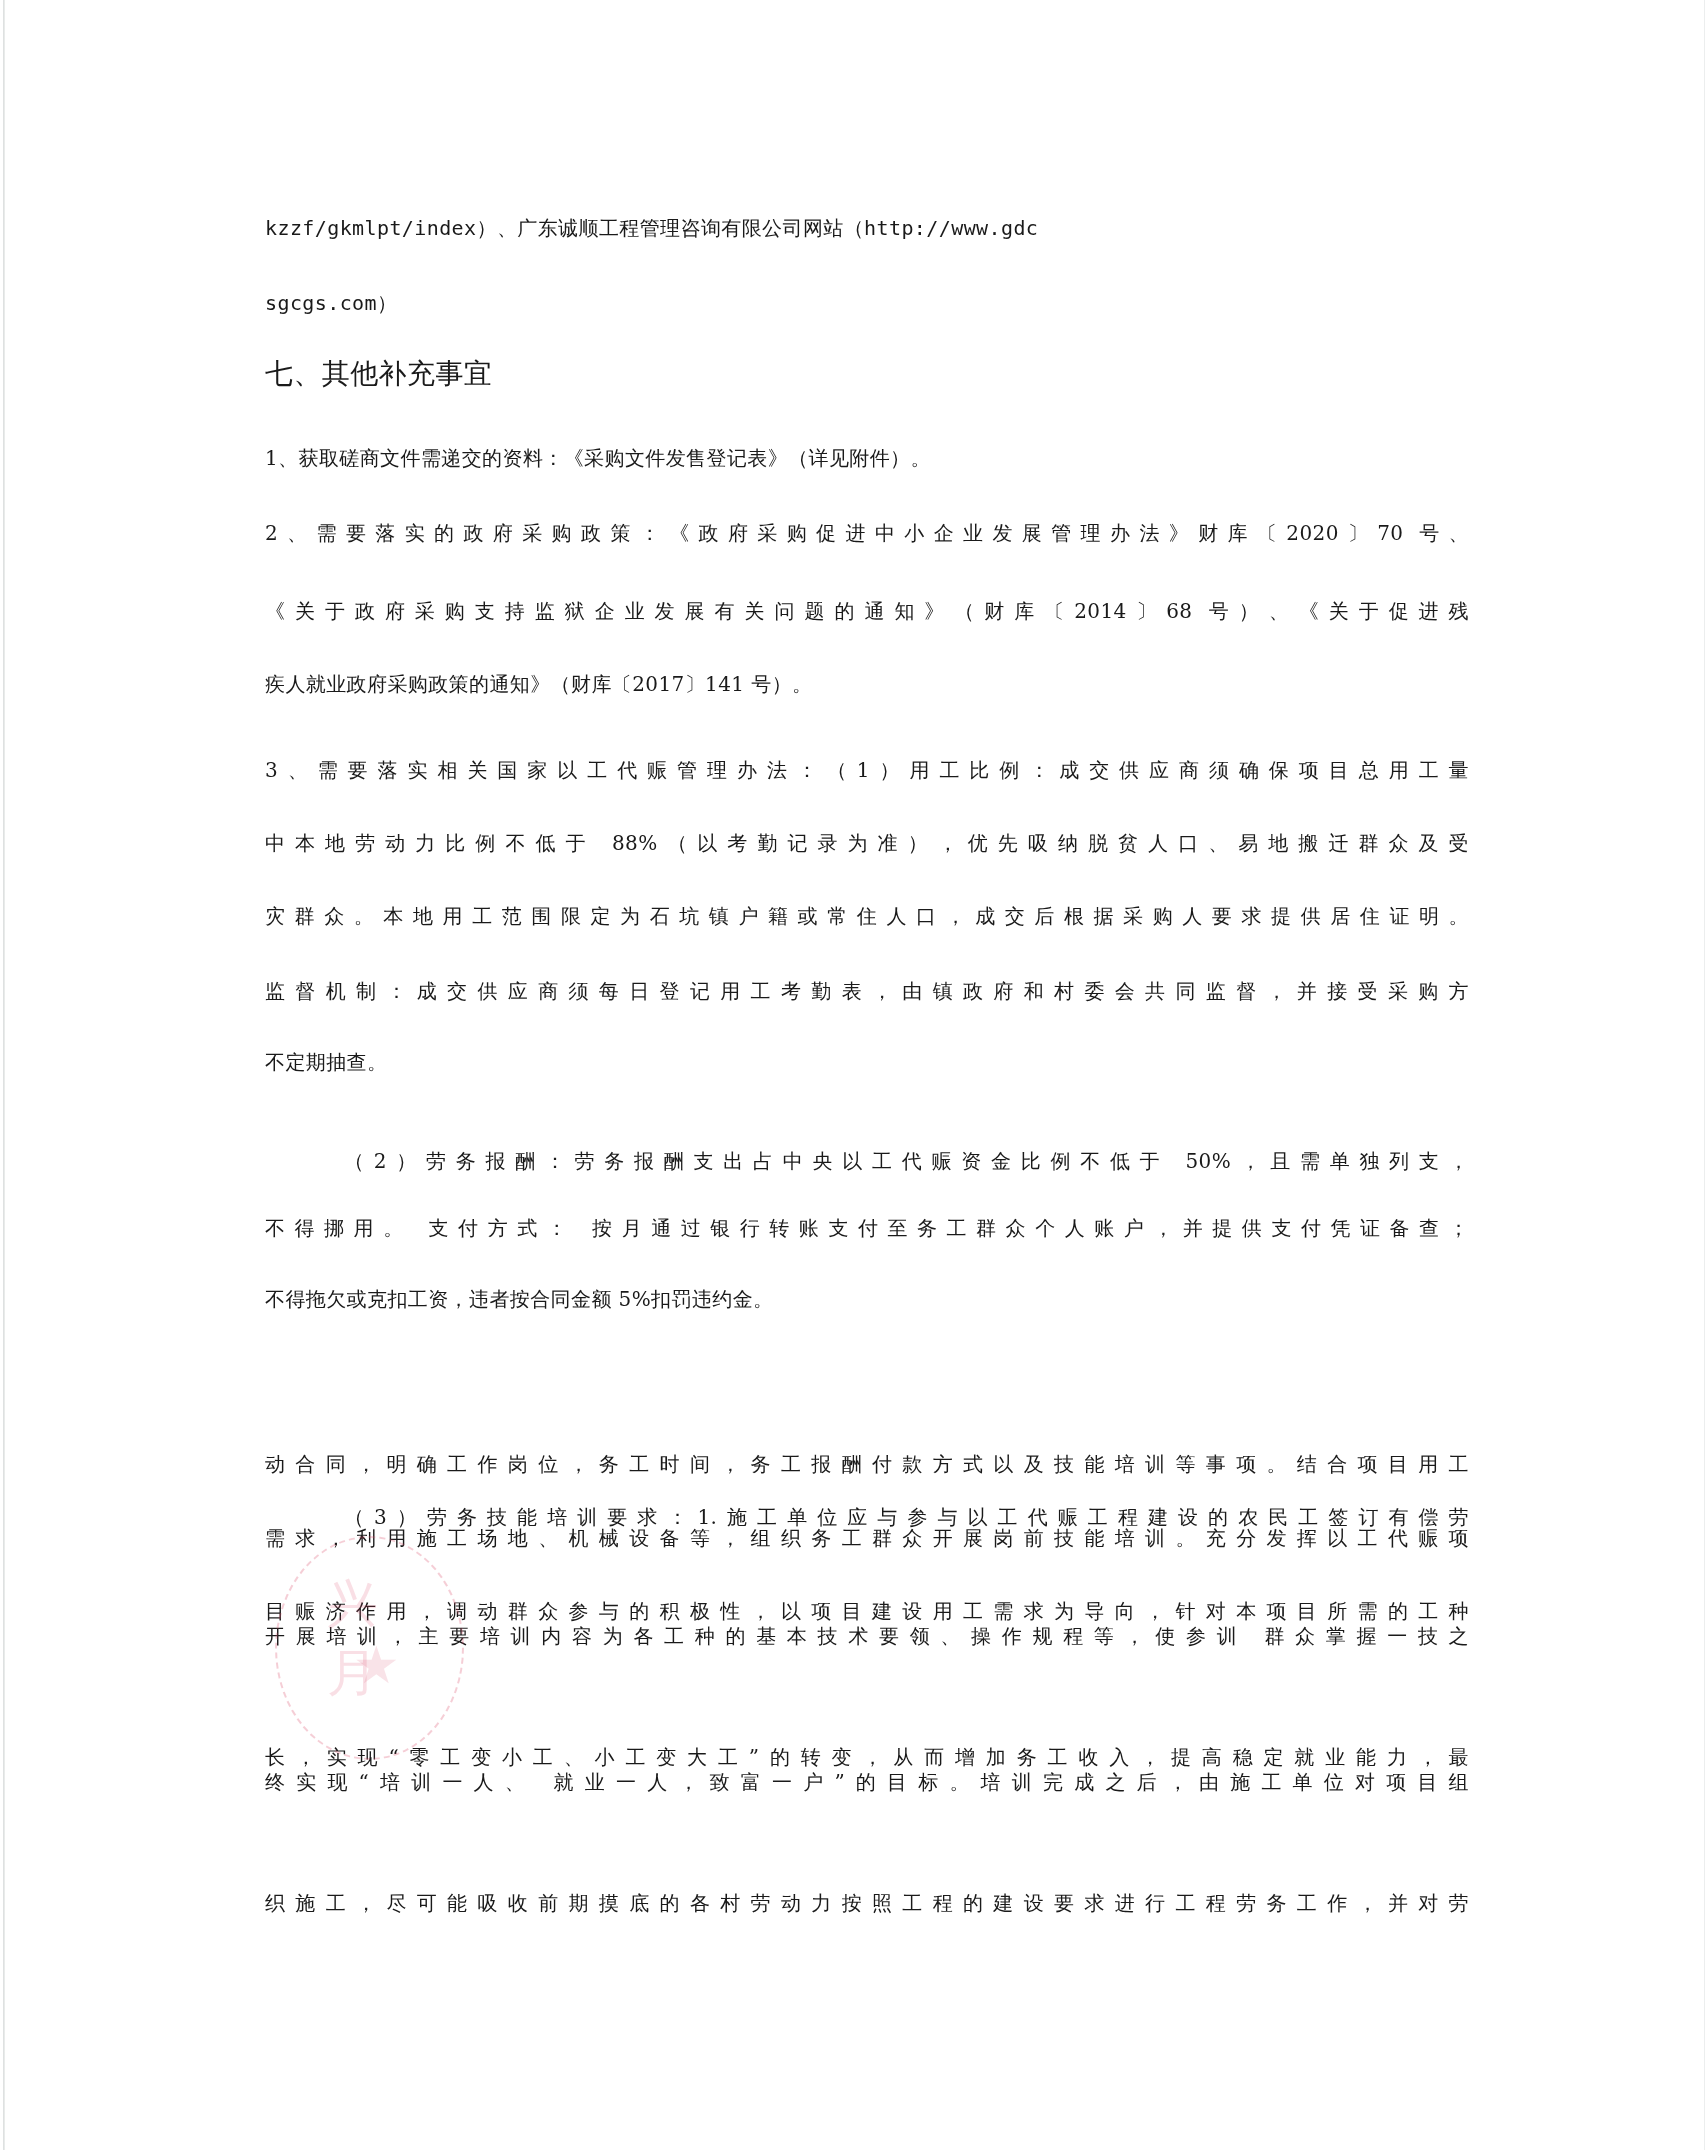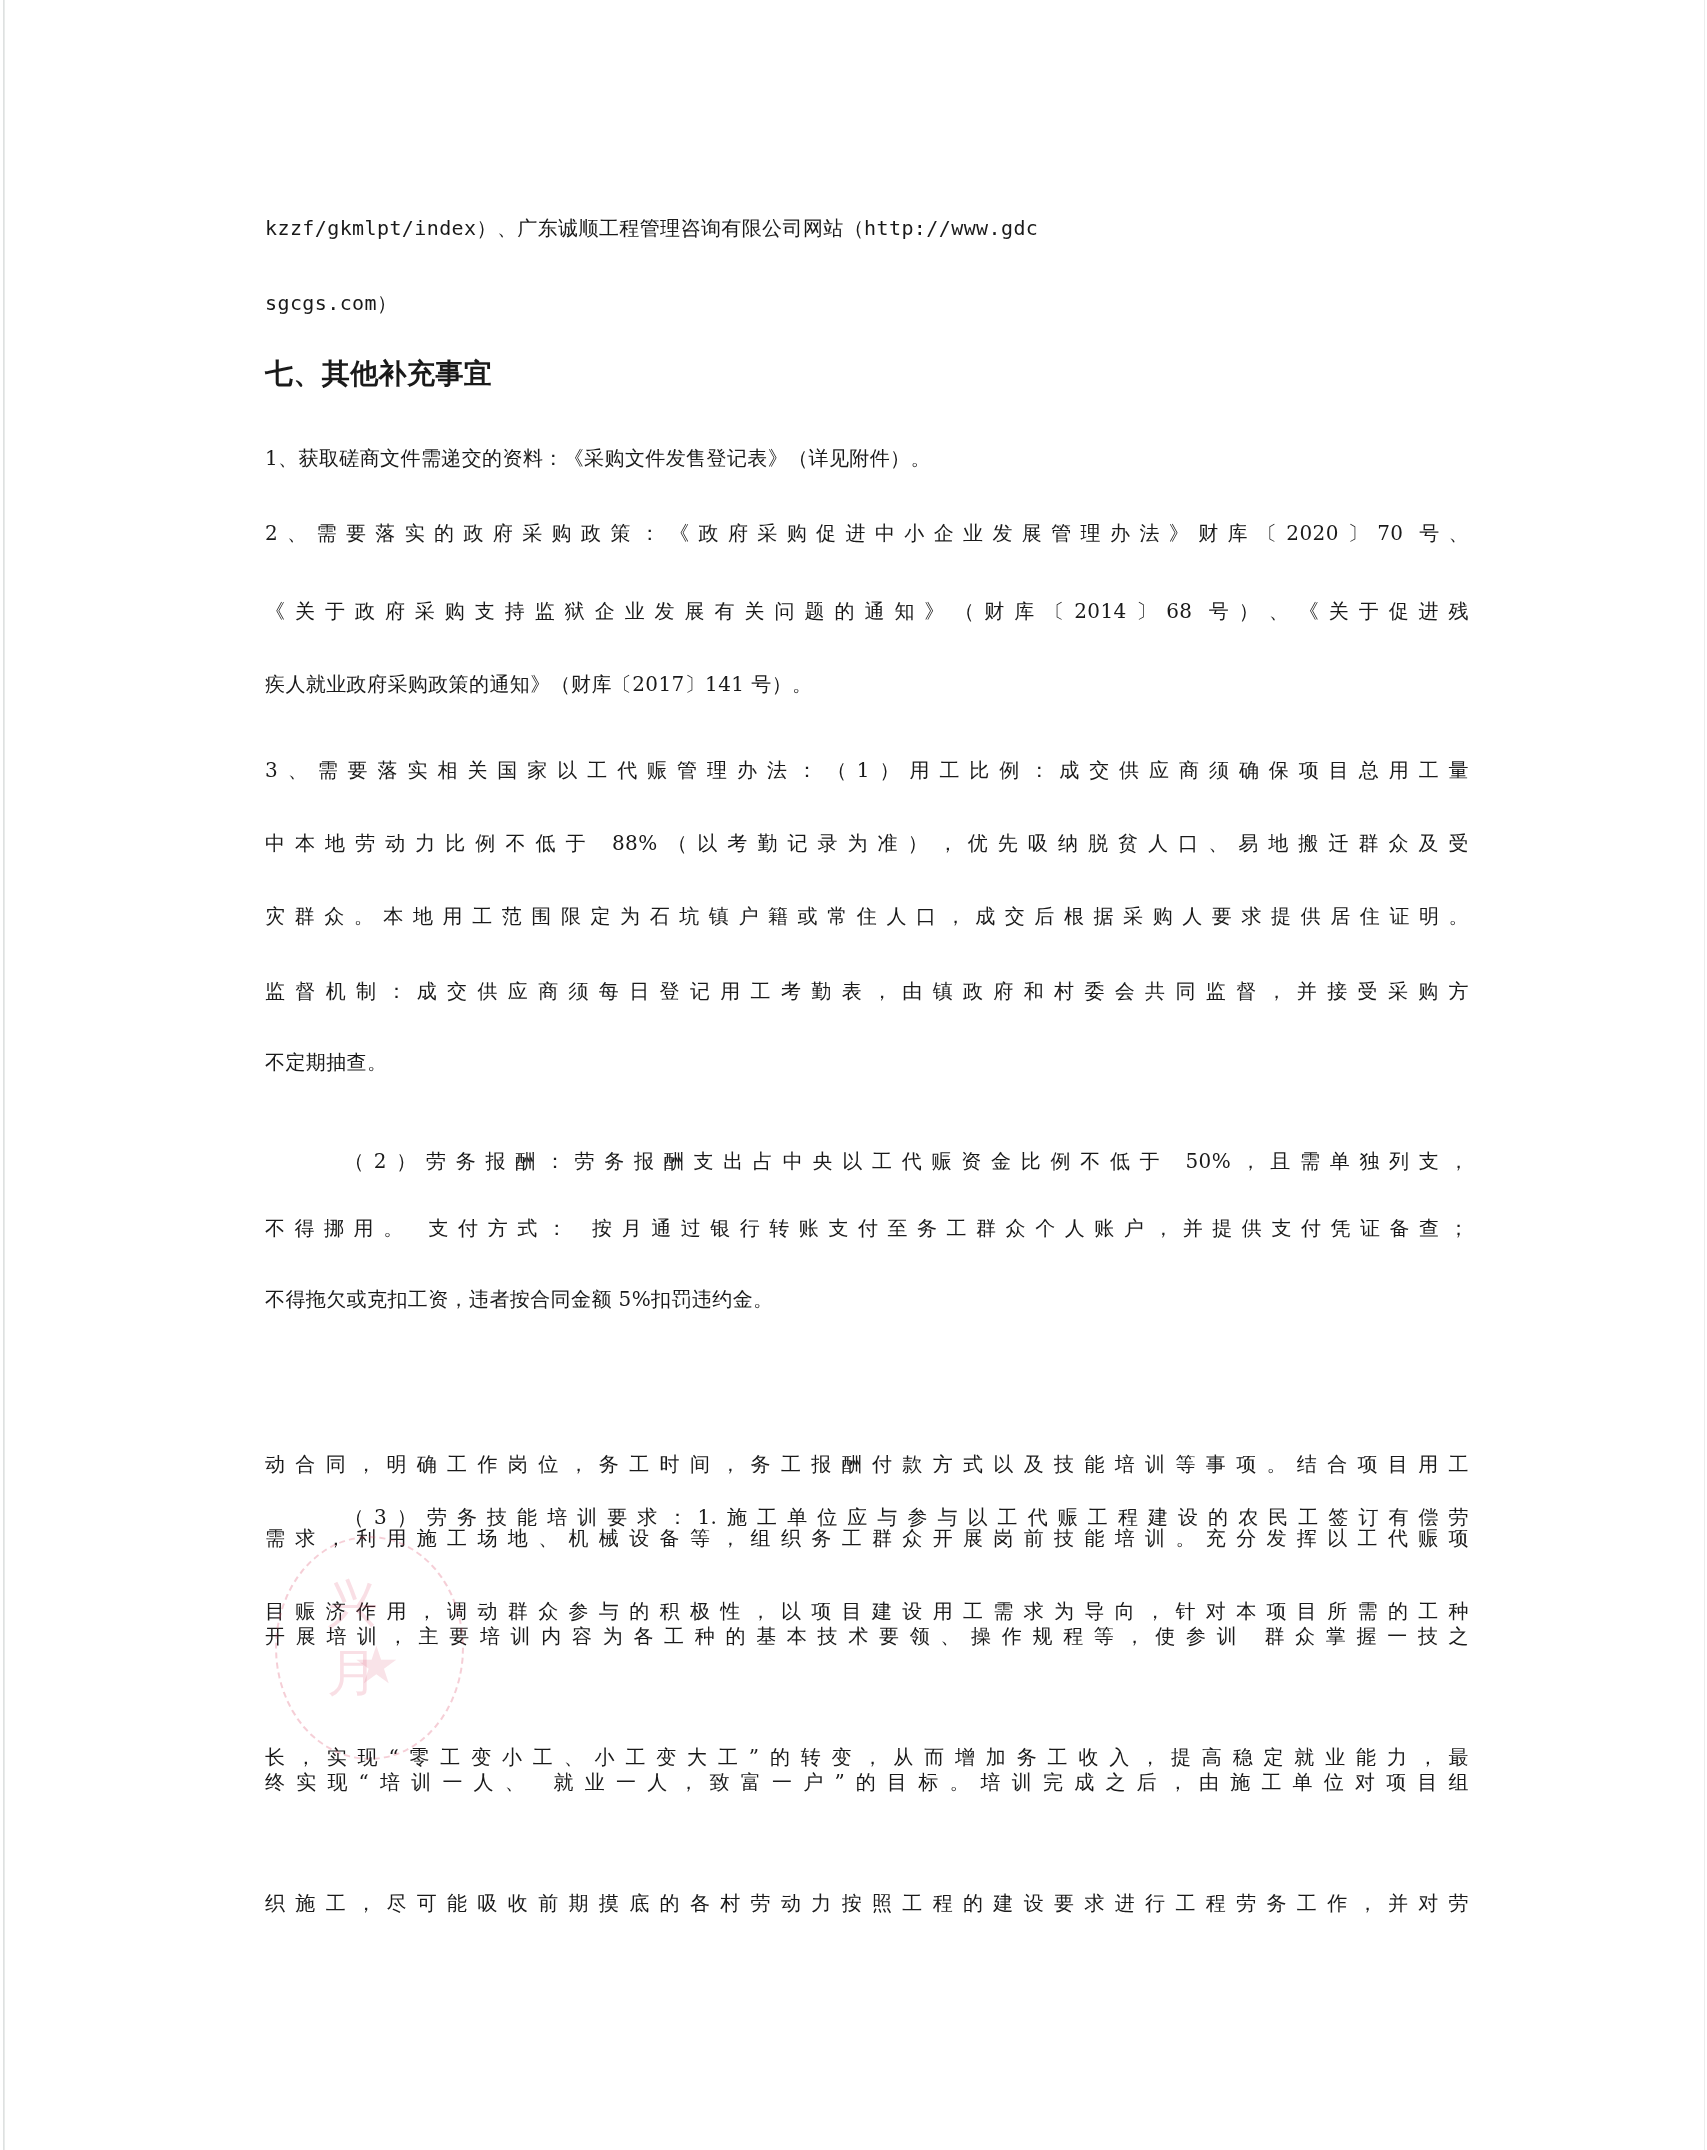--- a/index.html
+++ b/index.html
@@ -47,21 +47,21 @@
     }
     .line.indent {
       left: 344px;
       width: 1125px;
     }
     .line.mono {
       font-family: "DejaVu Sans Mono", "Liberation Mono", monospace;
     }
     .heading {
       font-family: "DejaVu Sans", "Liberation Sans", sans-serif;
-      font-weight: bold;
+      font-weight: normal;
       font-size: 28px;
     }
     .stamp {
       position: absolute;
       left: 275px;
       top: 1536px;
       width: 189px;
       height: 224px;
       border-radius: 50%;
       border: 2.2px dashed rgba(220, 80, 110, 0.28);

